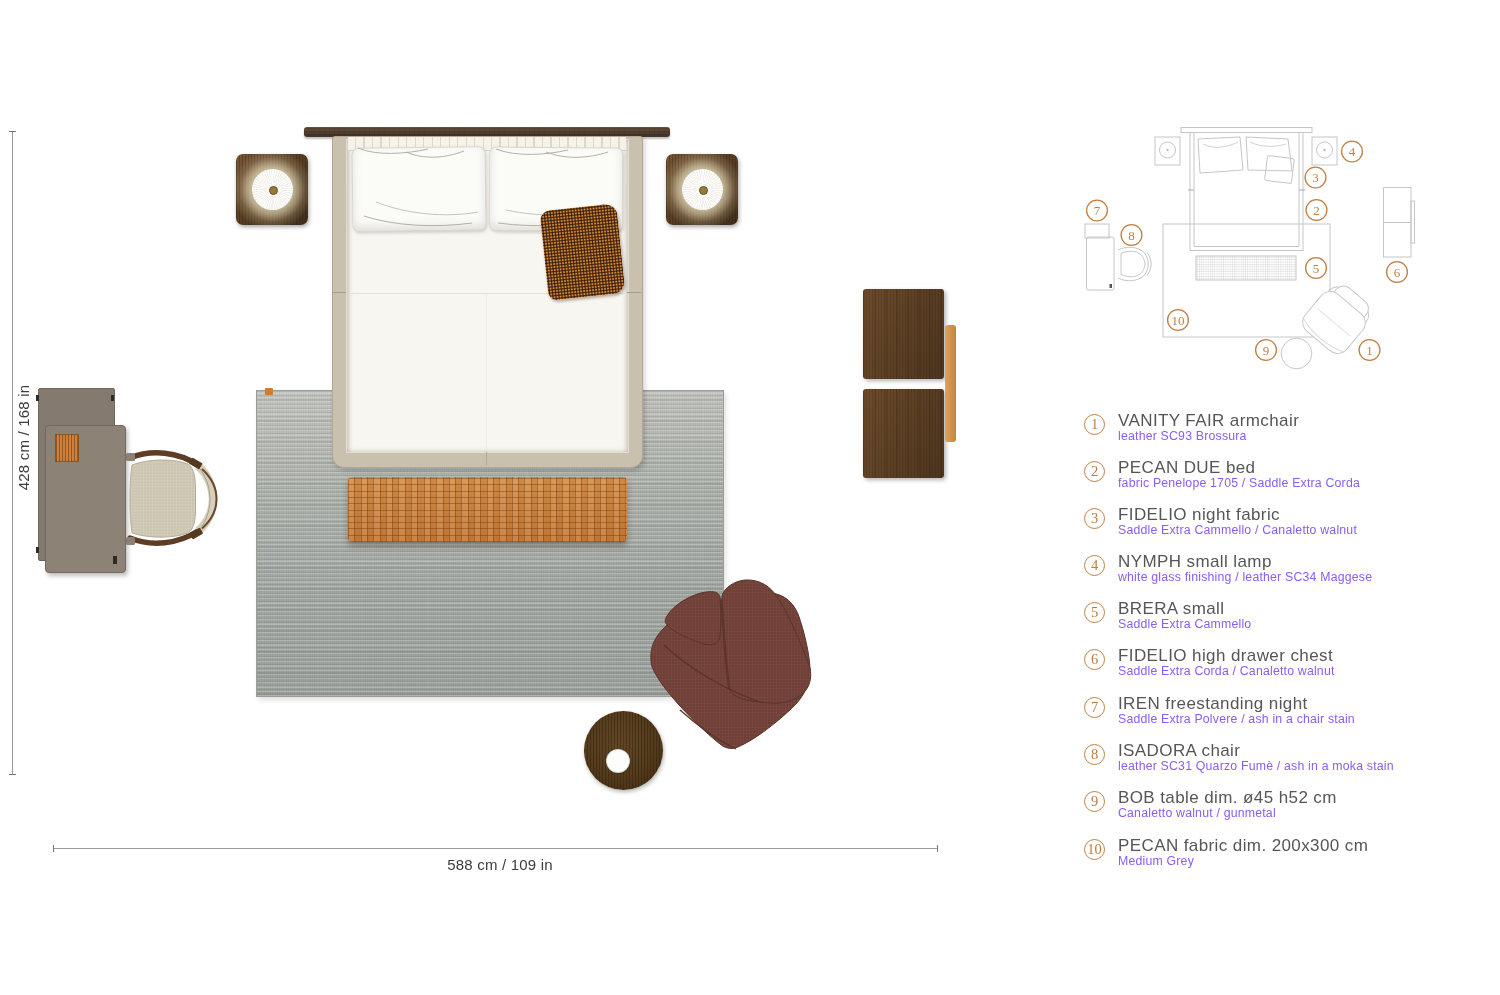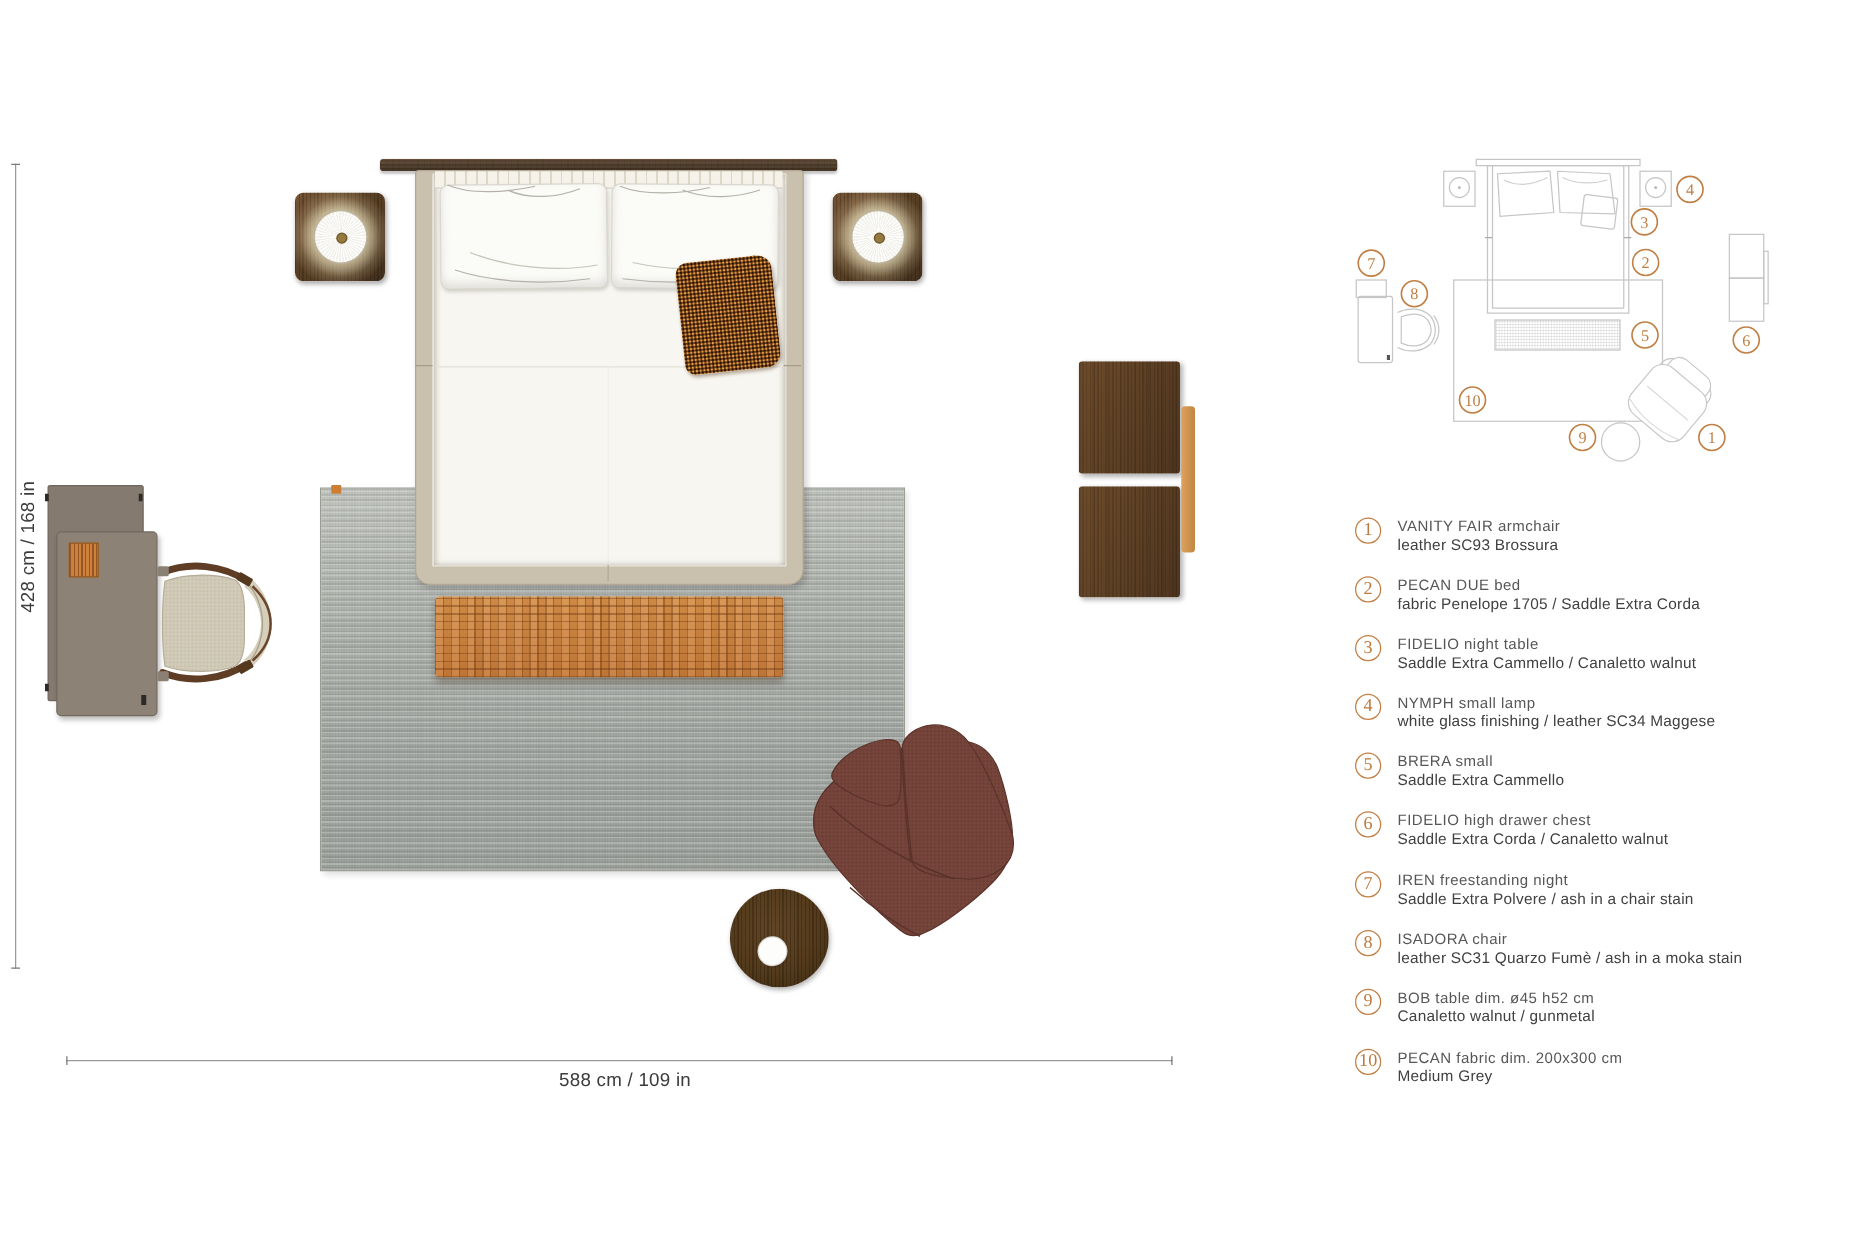--- a/index.html
+++ b/index.html
@@ -109,22 +109,22 @@
   #bob{left:584px;top:711px;width:79px;height:79px;border-radius:50%;
     background:
       repeating-linear-gradient(90deg, rgba(25,12,2,.28) 0 1px, rgba(0,0,0,0) 1px 3px),
       radial-gradient(circle at 45% 40%,#614626 0%,#533b1c 55%,#3e2a11 100%);
     box-shadow:1px 2px 4px rgba(0,0,0,.3);}
   #bobdot{left:607px;top:750px;width:22px;height:22px;border-radius:50%;background:#fdfdfc;
     box-shadow:0 0 0 1px rgba(225,225,222,.95), 1px 1px 2px rgba(0,0,0,.35);}
 
   
   .leg{left:1118px;width:360px;}
-  .leg .t{font-size:12px;color:#565656;letter-spacing:.4px;line-height:16px;}
-  .leg .s{font-size:12.3px;color:#404040;letter-spacing:.2px;line-height:13px;margin-top:1px;}
+  .leg .t{font-size:17px;color:#565656;letter-spacing:.4px;line-height:16px;}
+  .leg .s{font-size:12.3px;color:#8b5cf6;letter-spacing:.2px;line-height:13px;margin-top:1px;}
   .lc{left:1084px;width:19px;height:19px;border-radius:50%;border:1.5px solid #c17f44;
       color:#bd7a3c;font-family:"Liberation Serif",serif;font-size:14.5px;text-align:center;line-height:19px;}
 </style>
 </head>
 <body>
 <div id="page">
 
   <div class="abs" id="dimv"></div>
   <div class="abs" id="dimvlab">428 cm / 168 in</div>
   <div class="abs" id="dimh"></div>
@@ -317,21 +317,21 @@
         <div class="t">VANITY FAIR armchair</div>
         <div class="s">leather SC93 Brossura</div>
       </div>
     <div class="abs lc" style="top:461px">2</div>
     <div class="abs leg" style="top:460px">
         <div class="t">PECAN DUE bed</div>
         <div class="s">fabric Penelope 1705 / Saddle Extra Corda</div>
       </div>
     <div class="abs lc" style="top:508px">3</div>
     <div class="abs leg" style="top:507px">
-        <div class="t">FIDELIO night table</div>
+        <div class="t">FIDELIO night fabric</div>
         <div class="s">Saddle Extra Cammello / Canaletto walnut</div>
       </div>
     <div class="abs lc" style="top:554.5px">4</div>
     <div class="abs leg" style="top:553.5px">
         <div class="t">NYMPH small lamp</div>
         <div class="s">white glass finishing / leather SC34 Maggese</div>
       </div>
     <div class="abs lc" style="top:601.5px">5</div>
     <div class="abs leg" style="top:600.5px">
         <div class="t">BRERA small</div>

